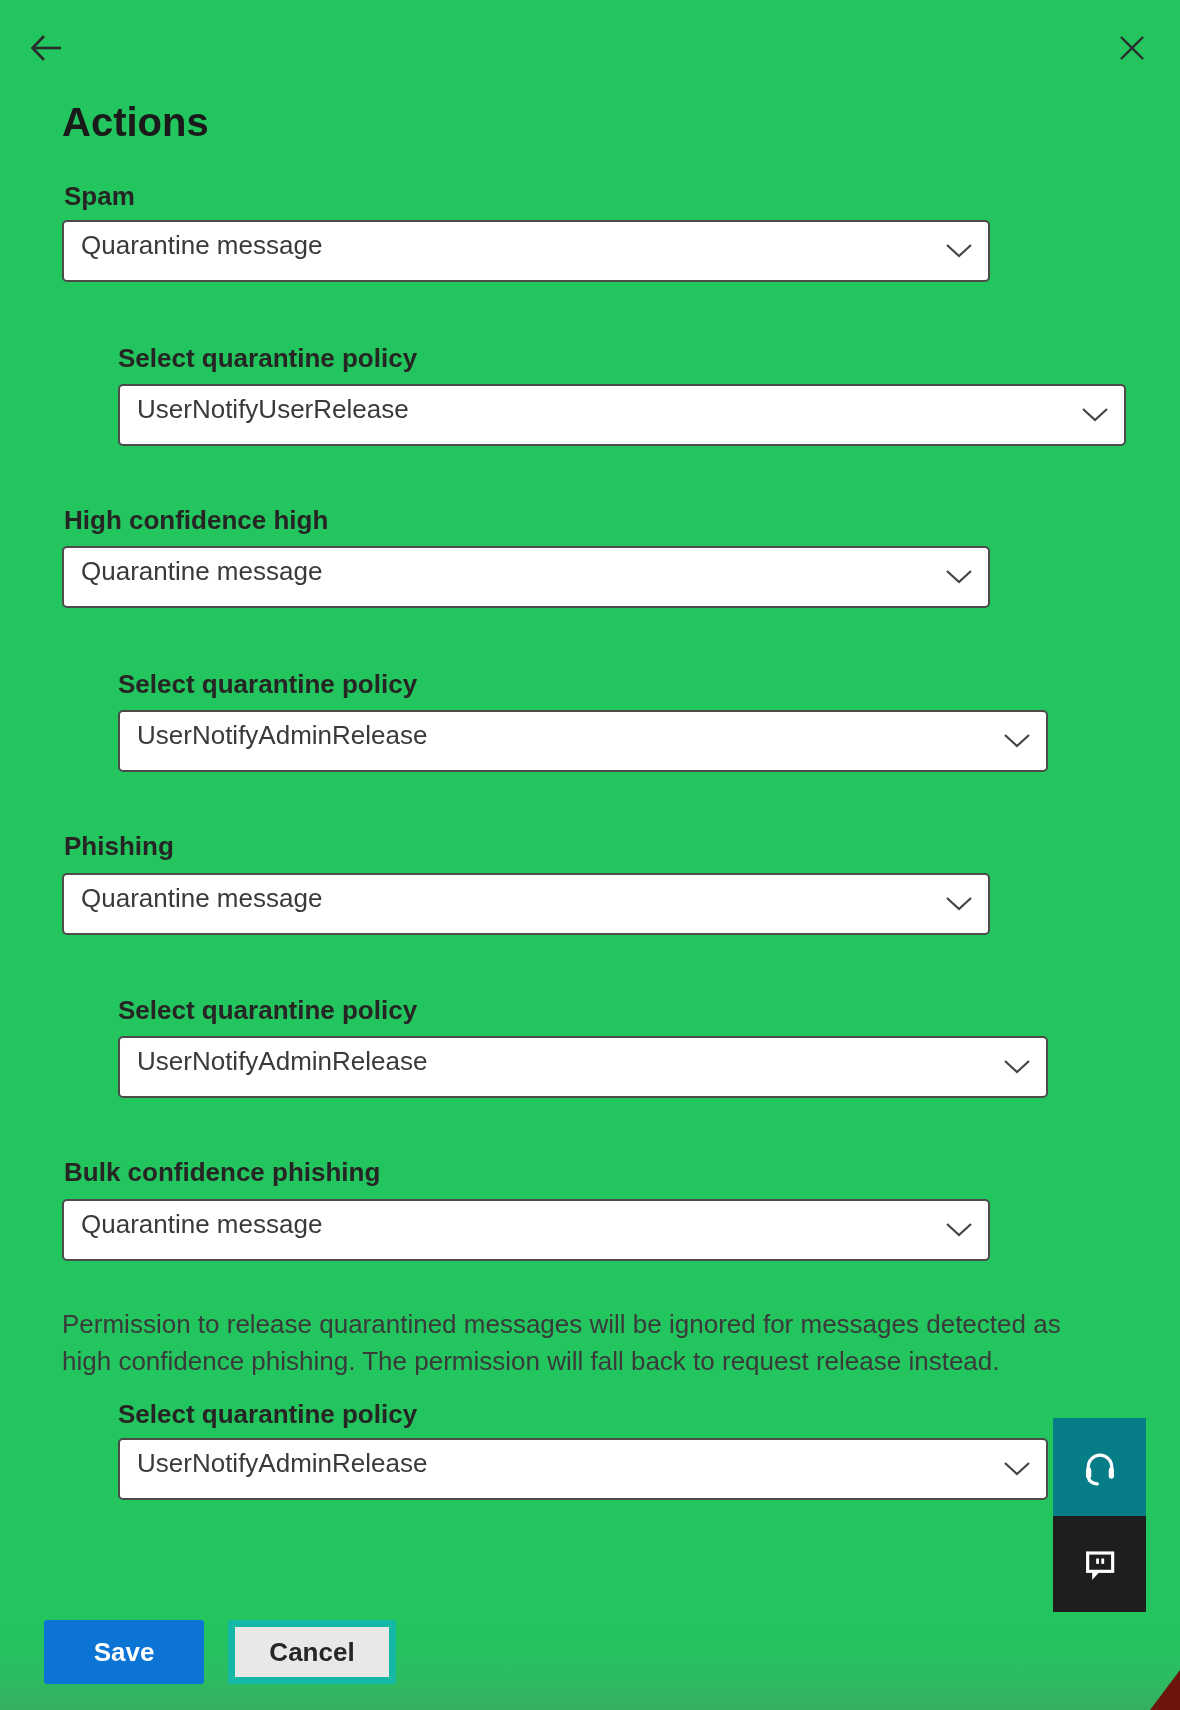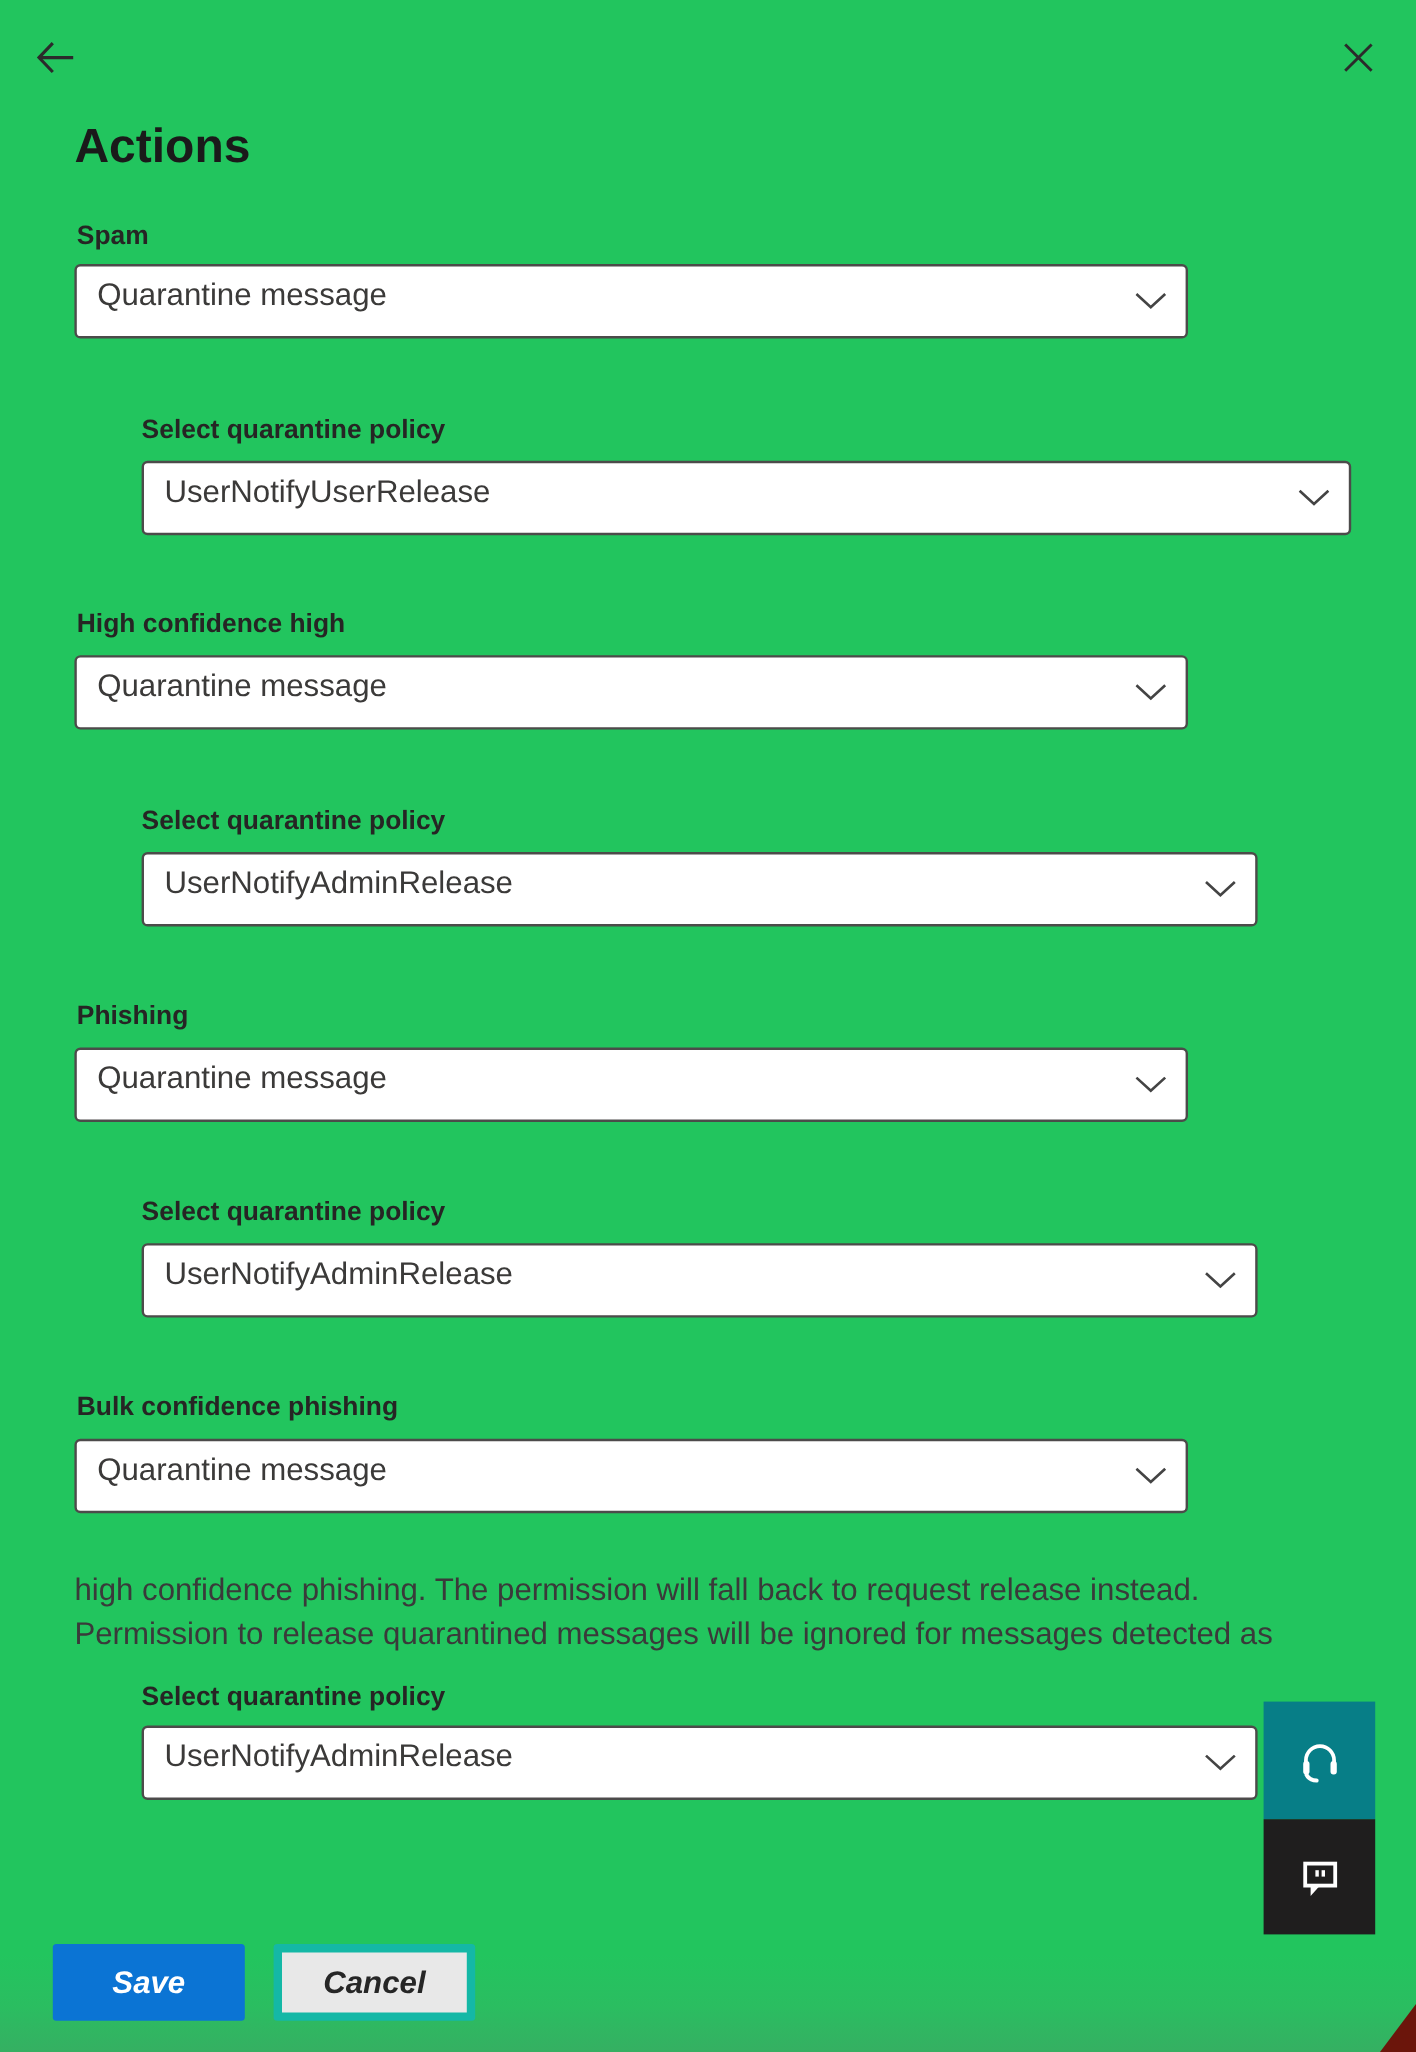--- a/index.html
+++ b/index.html
@@ -8,41 +8,41 @@
     overflow:hidden;font-family:"Liberation Sans",sans-serif;
   }
   .icon-btn{
     position:absolute;background:transparent;border:none;padding:0;margin:0;
     display:flex;align-items:center;justify-content:center;cursor:pointer;
   }
   .page-title{
     position:absolute;font-size:40px;font-weight:700;color:#1a1a1a;line-height:44px;
   }
   .lbl{
-    position:absolute;font-size:22px;font-weight:600;color:#262524;line-height:32px;
+    position:absolute;font-size:26px;font-weight:600;color:#262524;line-height:32px;
     white-space:nowrap;
   }
   .dd{
     position:absolute;height:62px;background:#fff;border:2px solid #4c4b4a;border-radius:5px;
     box-sizing:border-box;display:flex;align-items:center;padding:0 66px 12px 17px;cursor:pointer;
   }
   .ddv{
     font-size:26px;font-weight:400;color:#3b3a39;white-space:nowrap;overflow:hidden;
   }
   .chev{position:absolute;right:16px;top:50%;transform:translateY(-50%);display:flex;}
   .note{position:absolute;font-size:26px;font-weight:400;color:#3a3a3a;}
   .noteline{display:block;line-height:37px;white-space:nowrap;}
   .clipwrap{position:absolute;overflow:hidden;}
   .clipwrap .heading-text{
     font-size:26px;font-weight:600;color:#262524;line-height:34px;white-space:nowrap;
   }
   .btn{
     position:absolute;height:64px;box-sizing:border-box;border:none;border-radius:3px;
     font-family:"Liberation Sans",sans-serif;font-size:26px;font-weight:600;
-    display:flex;align-items:center;justify-content:center;cursor:pointer;z-index:2;font-style:italic;
+    display:flex;align-items:center;justify-content:center;cursor:pointer;z-index:2;
   }
   .btn.primary{background:#0b74d4;color:#ffffff;}
   .btn.secondary{background:#e8e8e8;border:7px solid #14b8a6;color:#262626;}
   .side-btn{
     position:absolute;left:1053px;width:93px;border:none;padding:0;cursor:pointer;
     display:flex;align-items:center;justify-content:center;z-index:2;
   }
   .side-btn.help{top:1418px;height:98px;background:#077e87;}
   .side-btn.feedback{top:1516px;height:96px;background:#1f1e1e;}
   .bottom-gradient{
@@ -139,22 +139,22 @@
   <div class="dd" style="left:62px;top:1199px;width:928px" role="combobox">
     <span class="ddv">Quarantine message</span>
     <span class="chev">
       <svg width="26" height="14" viewBox="0 0 26 14" fill="none">
           <path d="M1 1 L13 12 L25 1" stroke="#444444" stroke-width="2.2"></path>
         </svg>
     </span>
   </div>
 
   <div class="note" style="left:62px;top:1306px;width:1090px">
+    <span class="noteline">Permission to release quarantined messages will be ignored for messages detected as</span>
     <span class="noteline">high confidence phishing. The permission will fall back to request release instead.</span>
-    <span class="noteline">Permission to release quarantined messages will be ignored for messages detected as</span>
   </div>
 
   <div class="lbl" style="left:118px;top:1398px">Select quarantine policy</div>
   <div class="dd" style="left:118px;top:1438px;width:930px" role="combobox">
     <span class="ddv">UserNotifyAdminRelease</span>
     <span class="chev">
       <svg width="26" height="14" viewBox="0 0 26 14" fill="none">
           <path d="M1 1 L13 12 L25 1" stroke="#444444" stroke-width="2.2"></path>
         </svg>
     </span>

